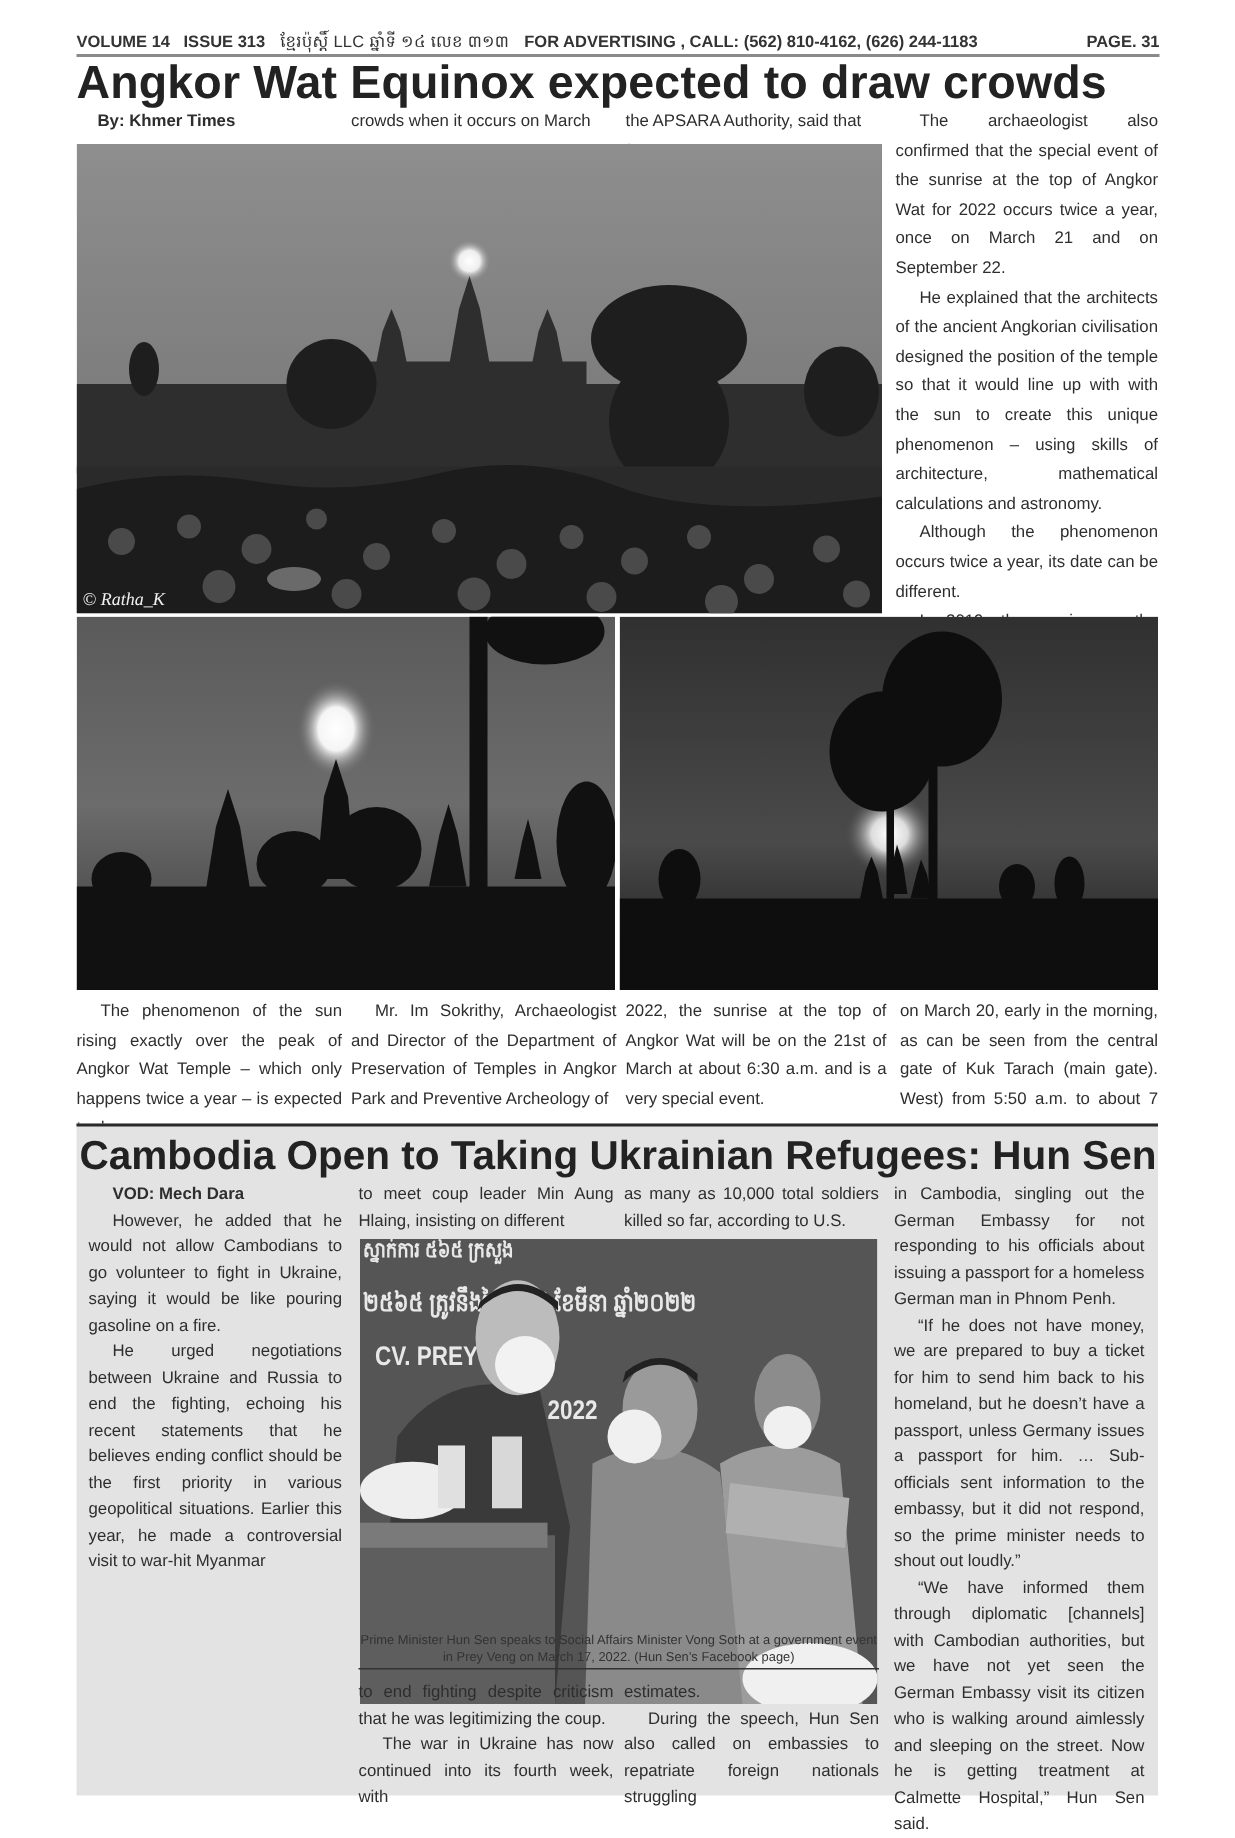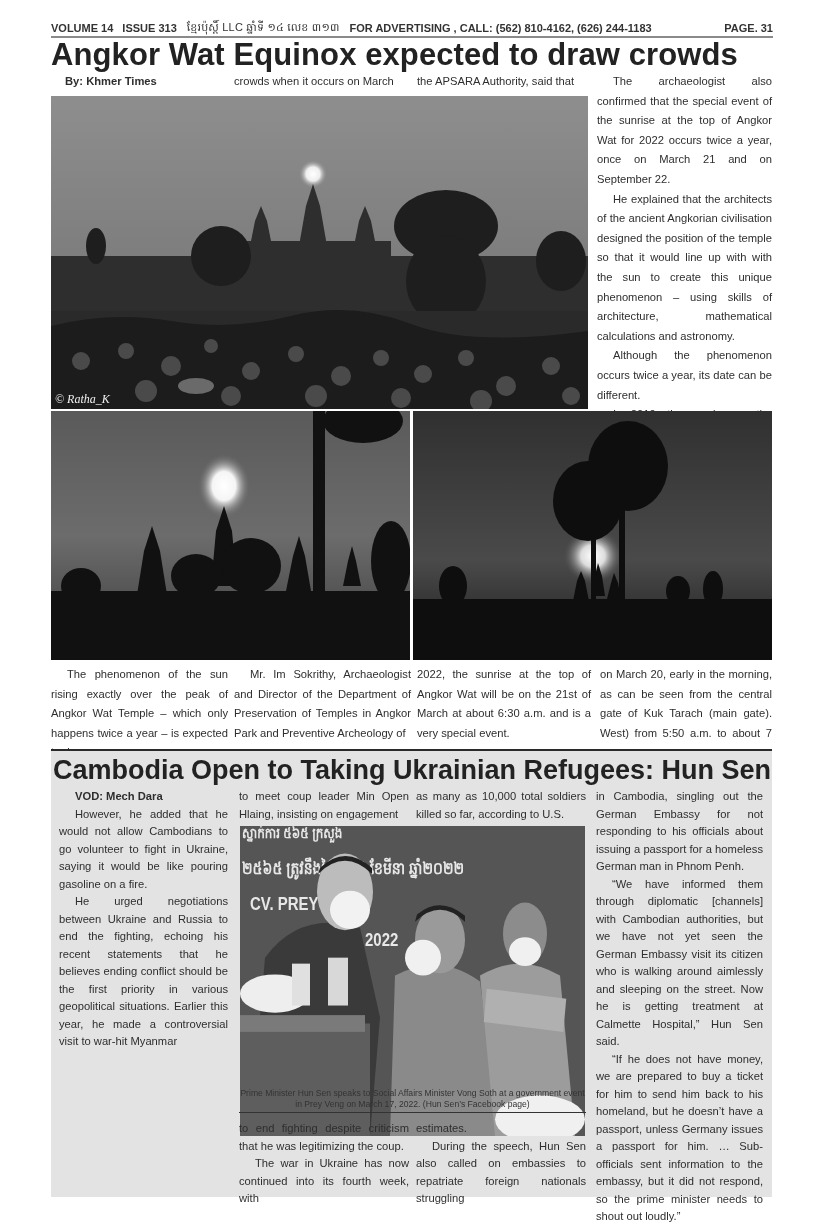--- a/index.html
+++ b/index.html
@@ -214,21 +214,21 @@
 <div class="box2"></div>
 <div class="headline2">Cambodia Open to Taking Ukrainian Refugees: Hun Sen</div>
 
 <div class="txt2" style="left:59px; top:788px; width:169px;">
   <p class="byline ind">VOD: Mech Dara</p>
   <p class="ind">However, he added that he would not allow Cambodians to go volunteer to fight in Ukraine, saying it would be like pouring gasoline on a fire.</p>
   <p class="ind">He urged negotiations between Ukraine and Russia to end the fighting, echoing his recent statements that he believes ending conflict should be the first priority in various geopolitical situations. Earlier this year, he made a controversial visit to war-hit Myanmar</p>
 </div>
 
 <div class="txt2" style="left:239px; top:788px; width:170px;">
-  <p>to meet coup leader Min Open Hlaing, insisting on engagement</p>
+  <p>to meet coup leader Min Aung Hlaing, insisting on different</p>
 </div>
 <div class="txt2" style="left:416px; top:788px; width:170px;">
   <p>as many as 10,000 total soldiers killed so far, according to U.S.</p>
 </div>
 
 <div class="photo" style="left:240px; top:826px; width:345px; height:310px;">
   <svg viewBox="0 0 345 259" preserveAspectRatio="none">
     <rect width="345" height="259" fill="#555"></rect>
     <g fill="#e8e8e8" font-family="Liberation Sans, sans-serif" font-weight="bold">
       <text x="2" y="10" font-size="12">ស្នាក់ការ ៥៦៥ ក្រសួង</text>
@@ -273,15 +273,15 @@
   <p>to end fighting despite criticism that he was legitimizing the coup.</p>
   <p class="ind">The war in Ukraine has now continued into its fourth week, with</p>
 </div>
 <div class="txt2" style="left:416px; top:1120px; width:170px;">
   <p>estimates.</p>
   <p class="ind">During the speech, Hun Sen also called on embassies to repatriate foreign nationals struggling</p>
 </div>
 
 <div class="txt2" style="left:596px; top:788px; width:167px;">
   <p>in Cambodia, singling out the German Embassy for not responding to his officials about issuing a passport for a homeless German man in Phnom Penh.</p>
+  <p class="ind">“If he does not have money, we are prepared to buy a ticket for him to send him back to his homeland, but he doesn’t have a passport, unless Germany issues a passport for him. … Sub-officials sent information to the embassy, but it did not respond, so the prime minister needs to shout out loudly.”</p>
   <p class="ind">“We have informed them through diplomatic [channels] with Cambodian authorities, but we have not yet seen the German Embassy visit its citizen who is walking around aimlessly and sleeping on the street. Now he is getting treatment at Calmette Hospital,” Hun Sen said.</p>
-  <p class="ind">“If he does not have money, we are prepared to buy a ticket for him to send him back to his homeland, but he doesn’t have a passport, unless Germany issues a passport for him. … Sub-officials sent information to the embassy, but it did not respond, so the prime minister needs to shout out loudly.”</p>
 </div>
 
 </body></html>

